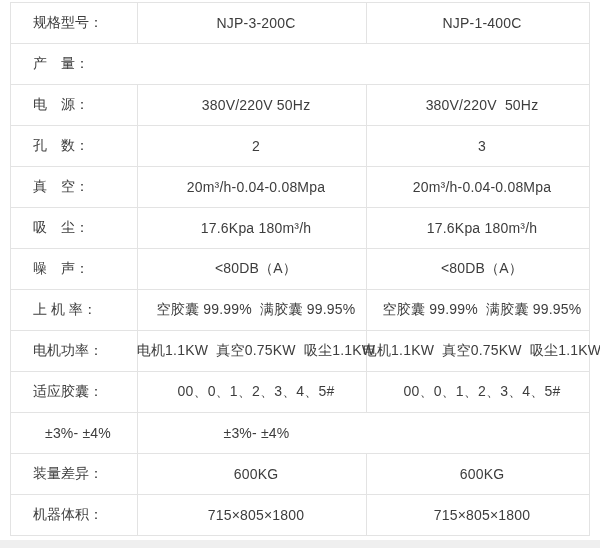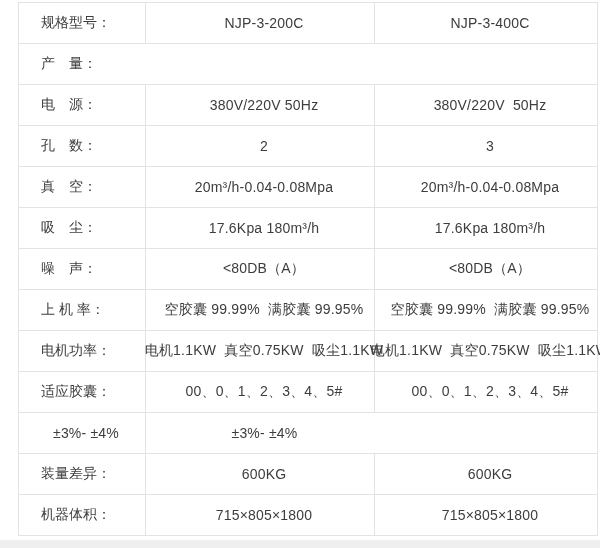--- a/index.html
+++ b/index.html
@@ -11,21 +11,21 @@
     width: 600px;
     height: 548px;
     position: relative;
     font-family: "Liberation Sans", "DejaVu Sans", sans-serif;
     font-size: 14px;
     color: #3d3d3d;
     overflow: hidden;
   }
   .spec-table {
     position: absolute;
-    left: 18px;
+    left: 10px;
     top: 2px;
     width: 578px;
     background: #ffffff;
     border: 1px solid #e3e3e3;
   }
   .tr {
     display: grid;
     grid-template-columns: 127px 229px 222px;
     height: 40px;
     border-bottom: 1px solid #e3e3e3;
@@ -63,21 +63,21 @@
   }
 </style>
 </head>
 <body>
 
 <div class="spec-table">
 
   <div class="tr">
     <div class="td label">规格型号：</div>
     <div class="td value">NJP-3-200C</div>
-    <div class="td value">NJP-3-400C</div>
+    <div class="td value">NJP-1-400C</div>
   </div>
 
   <div class="tr">
     <div class="td label">产　量：</div>
   </div>
 
   <div class="tr">
     <div class="td label">电　源：</div>
     <div class="td value">380V/220V 50Hz</div>
     <div class="td value">380V/220V  50Hz</div>

